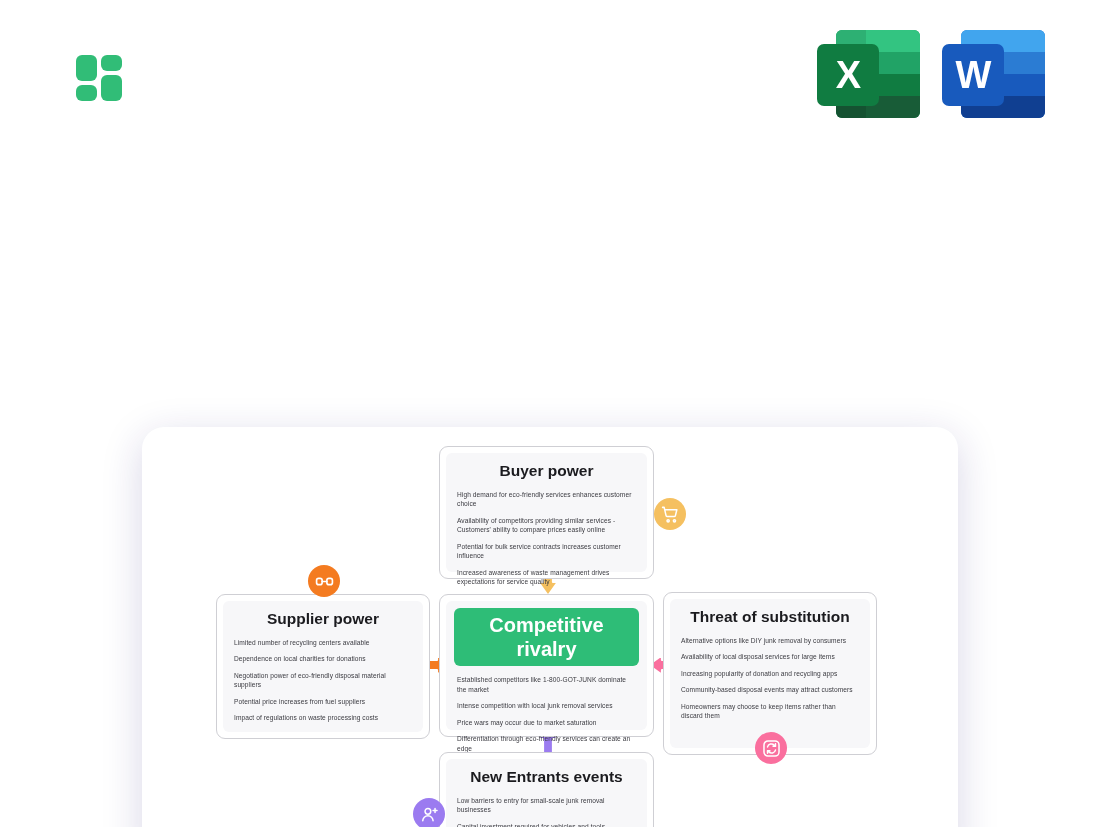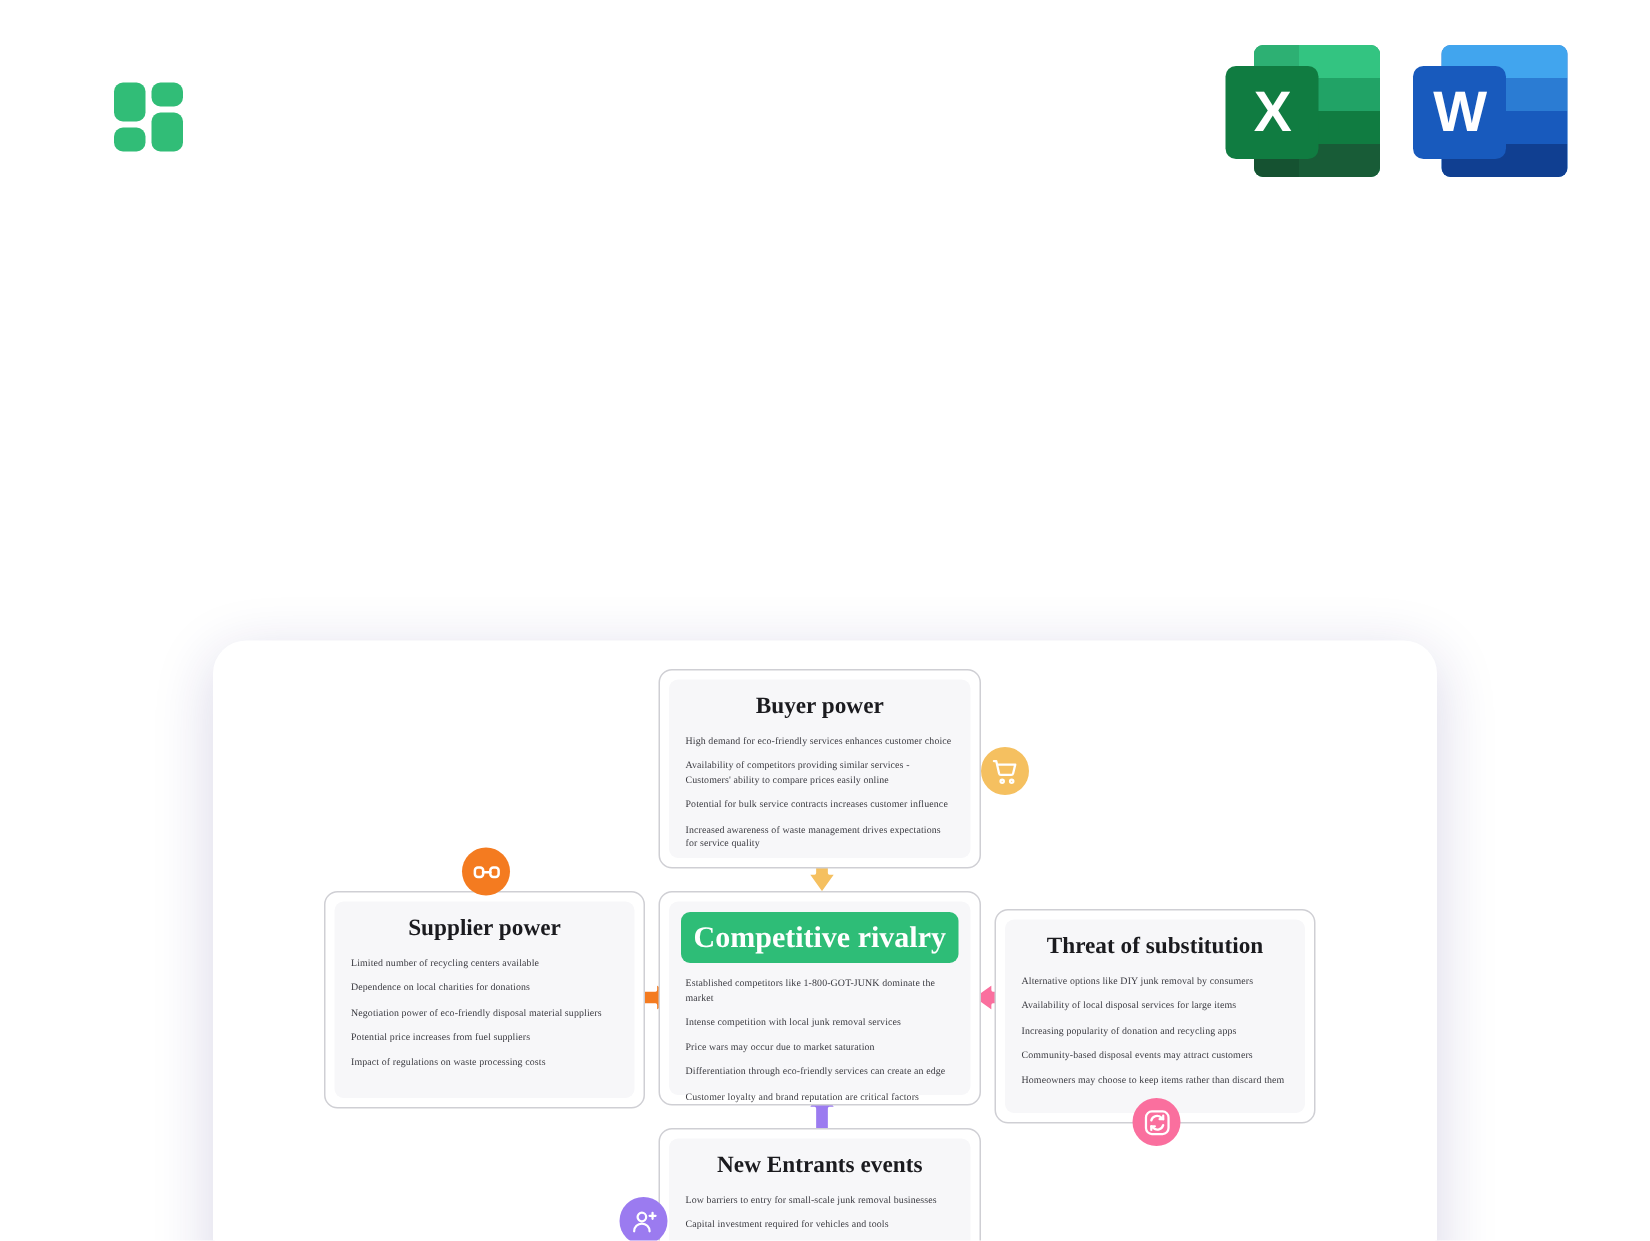--- a/index.html
+++ b/index.html
@@ -88,42 +88,41 @@
   }
   .diagram { position: absolute; left: 0; top: 0; width: 816px; height: 440px; }
 
   
   .fbox {
     position: absolute;
     background: #ffffff;
     border: 1px solid #cfcfd4;
     border-radius: 9px;
     padding: 6px;
-    font-family: Liberation Serif, serif;
   }
   .fbox-inner { background: #f7f7f9; border-radius: 6px; padding: 9px 11px 12px; height: 100%; }
   .fbox h3 {
     text-align: center; font-size: 15.5px; font-weight: bold; color: #1b1b1f;
     margin-bottom: 9px; line-height: 1.2;
   }
   .fbox.center h3 {
     background: #2ebd77; color: #ffffff; border-radius: 6px;
     padding: 5px 4px; font-size: 20px; margin: -2px -3px 9px;
   }
   .fbox ul { list-style: none; }
   .fbox li {
     font-size: 6.6px; color: #3a3a40; line-height: 1.45;
     margin-bottom: 7px; letter-spacing: 0.08px;
   }
   .fbox li:last-child { margin-bottom: 0; }
 
   #box-buyer      { left: 297px; top: 19px;  width: 215px; height: 133px; }
   #box-supplier   { left: 74px;  top: 167px; width: 214px; height: 145px; }
   #box-rivalry    { left: 297px; top: 167px; width: 215px; height: 143px; }
-  #box-substitute { left: 521px; top: 179px; width: 214px; height: 143px; }
+  #box-substitute { left: 521px; top: 165px; width: 214px; height: 163px; }
   #box-entrants   { left: 297px; top: 325px; width: 215px; height: 140px; }
 
   
   .arrow { position: absolute; }
   .arrow svg { display: block; }
 
   
   .badge {
     position: absolute; border-radius: 50%;
     display: flex; align-items: center; justify-content: center;

